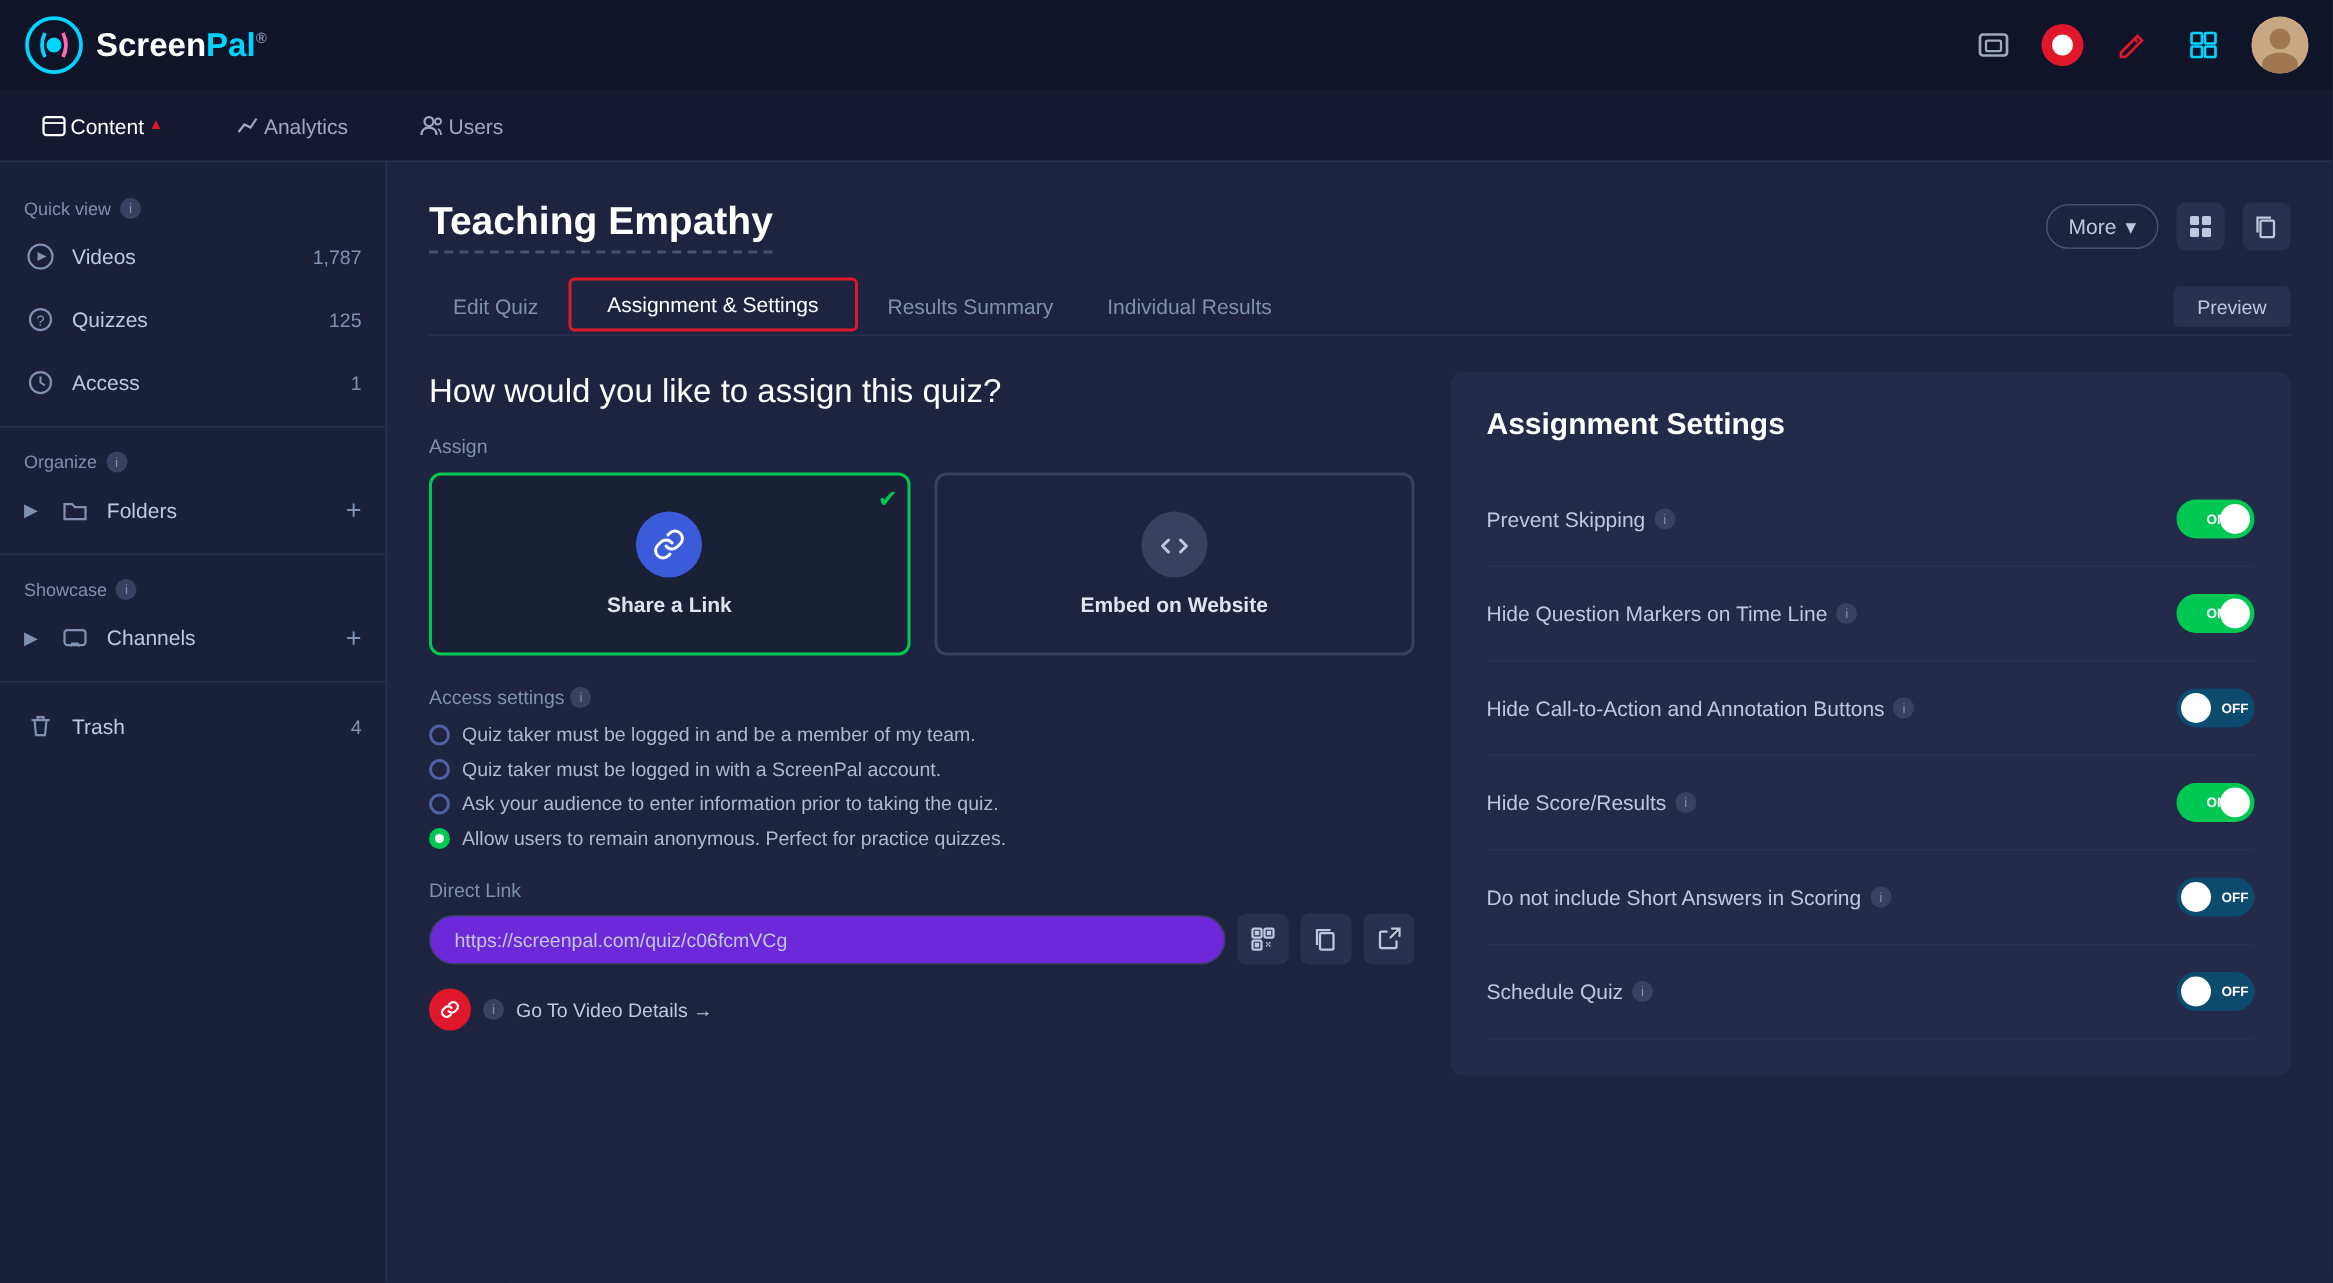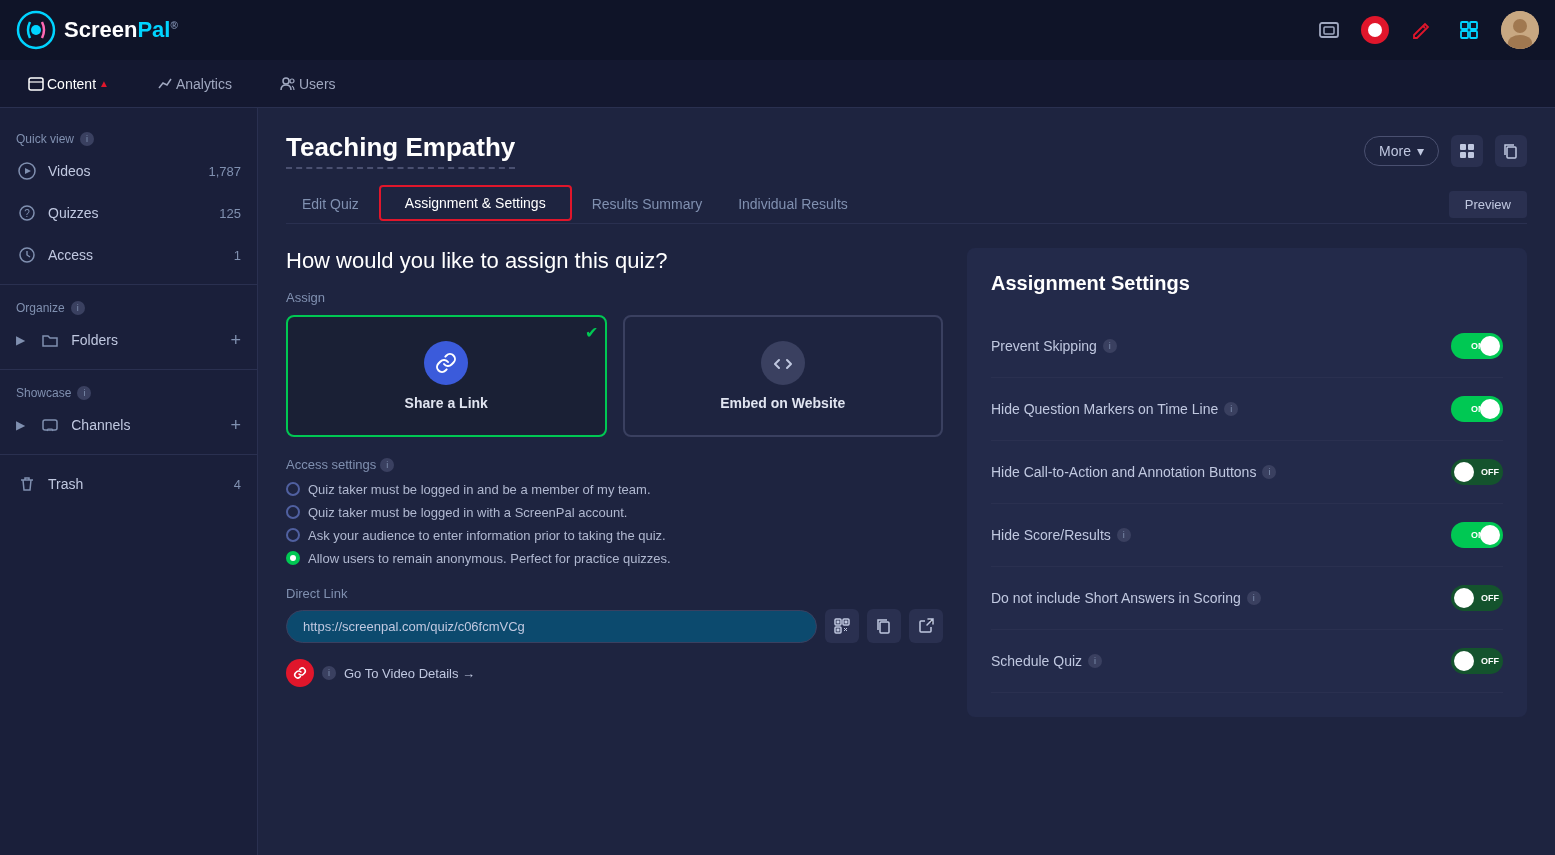--- a/index.html
+++ b/index.html
@@ -65,42 +65,42 @@
     .assign-card.selected { border-color: #00c853; background: #1a2035; }
     .assign-card-checkmark { position: absolute; top: 6px; right: 6px; color: #00c853; font-size: 16px; }
     .assign-card-icon { width: 44px; height: 44px; border-radius: 50%; display: flex; align-items: center; justify-content: center; }
     .assign-card-icon.blue { background: #3b5bdb; }
     .assign-card-label { font-size: 14px; font-weight: 600; color: #e0e4f0; }
 
     
     .access-settings { margin-bottom: 20px; }
     .access-label { font-size: 13px; color: #8090b0; margin-bottom: 10px; display: flex; align-items: center; gap: 4px; }
     .radio-group { display: flex; flex-direction: column; gap: 8px; }
-    .radio-item { display: flex; gap: 8px; font-size: 13px; color: #b0b8d0; cursor: pointer; }
+    .radio-item { display: flex; align-items: center; gap: 8px; font-size: 13px; color: #b0b8d0; cursor: pointer; }
     .radio-circle { width: 14px; height: 14px; border-radius: 50%; border: 2px solid #5060a0; display: flex; align-items: center; justify-content: center; flex-shrink: 0; }
     .radio-circle.active { border-color: #00c853; background: #00c853; }
     .radio-circle.active::after { content: ''; width: 6px; height: 6px; border-radius: 50%; background: #fff; }
 
     
     .direct-link-label { font-size: 13px; color: #8090b0; margin-bottom: 8px; }
     .direct-link-row { display: flex; align-items: center; gap: 8px; }
-    .direct-link-input { flex: 1; background: #0c4a6e; border: 1px solid #3a4060; border-radius: 20px; padding: 8px 16px; color: #c0c8e0; font-size: 13px; }
+    .direct-link-input { flex: 1; background: #6d28d9; border: 1px solid #3a4060; border-radius: 20px; padding: 8px 16px; color: #c0c8e0; font-size: 13px; }
     .link-action-btn { width: 34px; height: 34px; background: #2a3050; border-radius: 6px; display: flex; align-items: center; justify-content: center; cursor: pointer; color: #8090b0; font-size: 16px; }
 
     
     .go-to-video { display: flex; align-items: center; gap: 8px; margin-top: 16px; font-size: 13px; color: #c0c8e0; cursor: pointer; }
     .link-icon-circle { width: 28px; height: 28px; border-radius: 50%; background: #e0162b; display: flex; align-items: center; justify-content: center; }
 
     
     .settings-title { font-size: 20px; font-weight: 600; color: #fff; margin-bottom: 20px; }
     .setting-row { display: flex; align-items: center; justify-content: space-between; padding: 18px 0; border-bottom: 1px solid #2a3050; }
     .setting-label { font-size: 14px; color: #c0c8e0; display: flex; align-items: center; gap: 6px; }
     .toggle { width: 52px; height: 26px; border-radius: 13px; display: flex; align-items: center; padding: 3px; cursor: pointer; position: relative; flex-shrink: 0; }
     .toggle.on { background: #00c853; justify-content: flex-end; }
-    .toggle.off { background: #14532d; justify-content: flex-start; }
+    .toggle.off { background: #0c4a6e; justify-content: flex-start; }
     .toggle-label { position: absolute; font-size: 9px; font-weight: 700; color: #fff; }
     .toggle.on .toggle-label { left: 20px; }
     .toggle.off .toggle-label { right: 4px; }
     .toggle-knob { width: 20px; height: 20px; border-radius: 50%; background: #fff; }
   </style>
 </head>
 <body>
 
 <div class="topbar">
   <div class="topbar-left">

